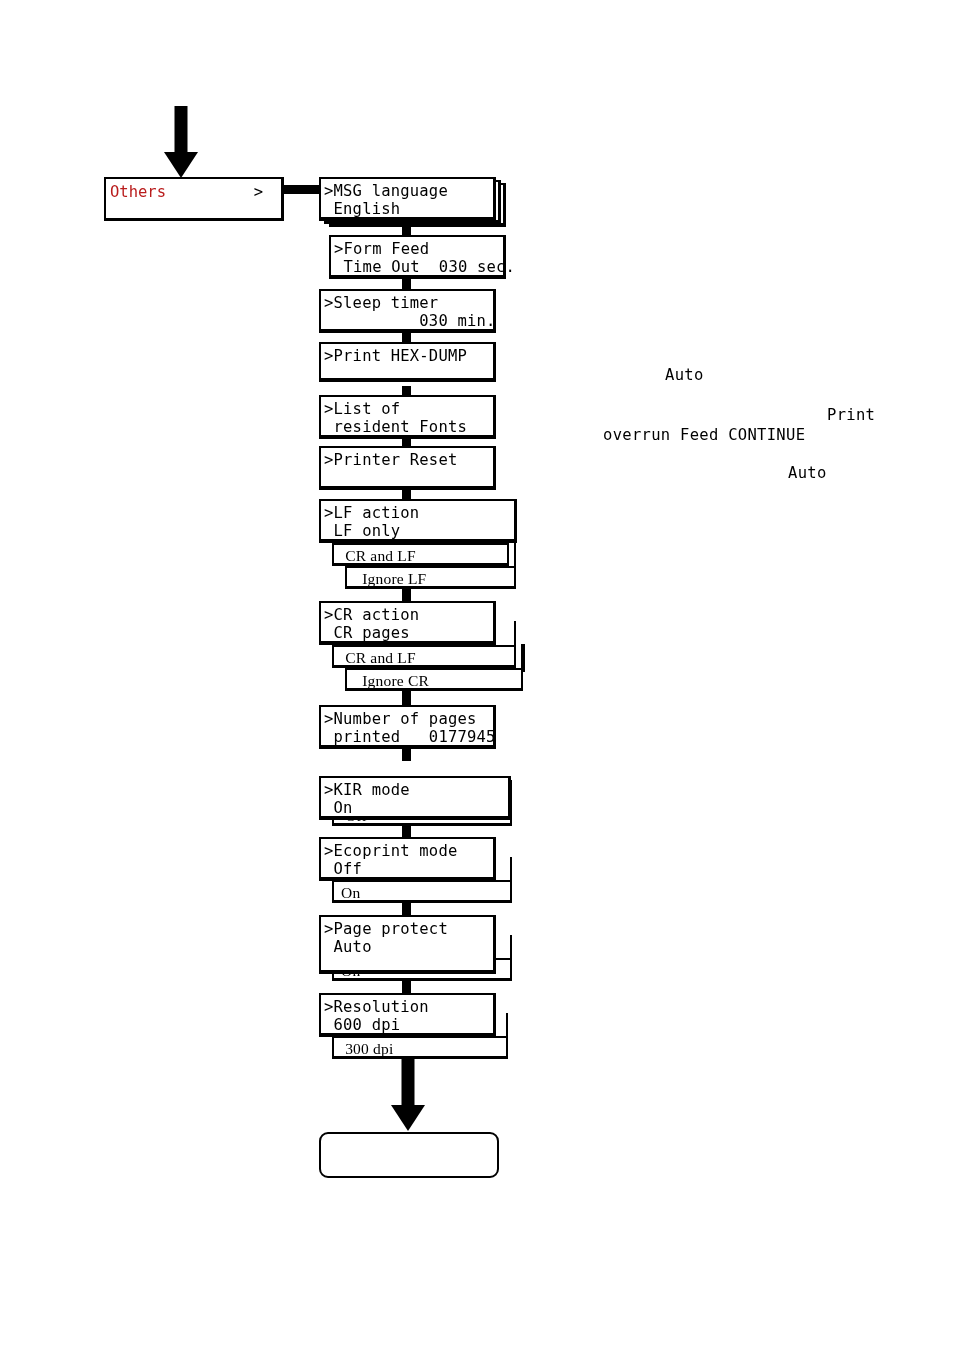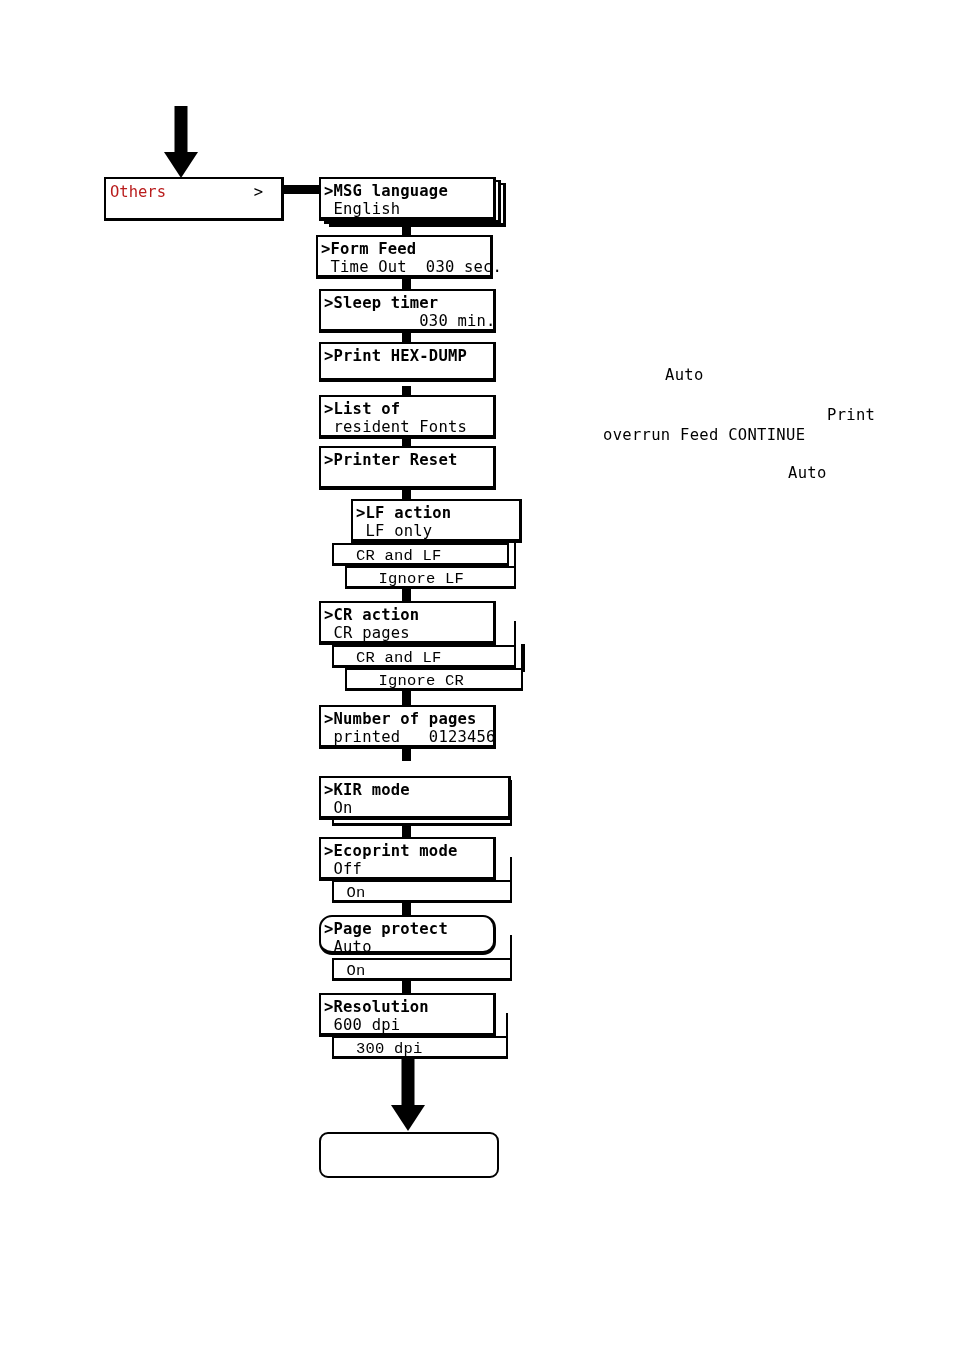--- a/index.html
+++ b/index.html
@@ -8,30 +8,30 @@
        -webkit-font-smoothing:none;}
   .stage{position:absolute;left:0;top:0;width:954px;height:1348px;overflow:hidden;}
 
   
   .lcd{position:absolute;box-sizing:border-box;background:#ffffff;
        border:2px solid #000;border-right-width:3px;border-bottom-width:4px;
        z-index:20;}
   .lcd .ln{position:absolute;left:3px;white-space:pre;
            font-size:15.5px;letter-spacing:0.2px;color:#000;
            font-family:"DejaVu Sans Mono","Liberation Mono",monospace;}
-  .lcd .ln1{top:3px;font-weight:bold;}
+  .lcd .ln1{top:3px;}
   .lcd .ln2{top:21px;}
 
   
   .sub{position:absolute;box-sizing:border-box;background:#ffffff;
        border:2px solid #000;border-right-width:2px;border-bottom-width:3px;
        z-index:15;}
   .sub .ln{position:absolute;left:3px;top:2px;white-space:pre;
            font-size:15.5px;letter-spacing:0.2px;color:#000;
-           font-family:Liberation Mono, monospace;}
+           font-family:Liberation Serif, serif;}
 
   
   .menubox{position:absolute;box-sizing:border-box;background:#fff;
            border:2px solid #000;border-right-width:3px;border-bottom-width:3px;
            z-index:20;}
   .menubox .lbl{position:absolute;left:4px;top:4px;white-space:pre;
                 font-size:15.5px;color:#b91c1c;
                 font-family:"DejaVu Sans Mono","Liberation Mono",monospace;}
   .menubox .arw{position:absolute;right:18px;top:4px;white-space:pre;
                 font-size:15.5px;color:#000;
@@ -87,21 +87,21 @@
   <div class="stack" style="left:329px;top:183px;width:177px;height:44px;"></div>
   <div class="stack" style="left:324px;top:180px;width:177px;height:44px;"></div>
 
   <div class="lcd" style="left:319px;top:177px;width:177px;height:44px;">
     <span class="ln ln1">&gt;MSG language</span>
     <span class="ln ln2"> English</span>
   </div>
 
   <div class="vstub" style="left:402px;top:227px;width:9px;height:10px;"></div>
 
-  <div class="lcd" style="left:316px;top:235px;width:177px;height:44px;">
+  <div class="lcd" style="left:329px;top:235px;width:177px;height:44px;">
     <span class="ln ln1">&gt;Form Feed</span>
     <span class="ln ln2"> Time Out  030 sec.</span>
   </div>
   <div class="vstub" style="left:402px;top:279px;width:9px;height:11px;"></div>
 
   <div class="lcd" style="left:319px;top:289px;width:177px;height:44px;">
     <span class="ln ln1">&gt;Sleep timer</span>
     <span class="ln ln2">          030 min.</span>
   </div>
   <div class="vstub" style="left:402px;top:333px;width:9px;height:11px;"></div>
@@ -117,21 +117,21 @@
     <span class="ln ln2"> resident Fonts</span>
   </div>
   <div class="vstub" style="left:402px;top:439px;width:9px;height:8px;"></div>
 
   <div class="lcd" style="left:319px;top:446px;width:177px;height:44px;">
     <span class="ln ln1">&gt;Printer Reset</span>
     <span class="ln ln2"></span>
   </div>
   <div class="vstub" style="left:402px;top:490px;width:9px;height:10px;"></div>
 
-  <div class="lcd" style="left:319px;top:499px;width:171px;height:44px;margin-left:32px;">
+  <div class="lcd" style="left:319px;top:499px;width:198px;height:44px;">
     <span class="ln ln1">&gt;LF action</span>
     <span class="ln ln2"> LF only</span>
   </div>
   <div class="sub" style="left:332px;top:543px;width:177px;height:23px;">
     <span class="ln">  CR and LF</span>
   </div>
   <div class="sub" style="left:345px;top:566px;width:171px;height:23px;">
     <span class="ln">   Ignore LF</span>
   </div>
   <div class="vstub" style="left:402px;top:589px;width:9px;height:13px;"></div>
@@ -143,21 +143,21 @@
   <div class="sub" style="left:332px;top:645px;width:184px;height:23px;">
     <span class="ln">  CR and LF</span>
   </div>
   <div class="sub" style="left:345px;top:668px;width:178px;height:23px;text-align:center;">
     <span class="ln">   Ignore CR</span>
   </div>
   <div class="vstub" style="left:402px;top:691px;width:9px;height:14px;"></div>
 
   <div class="lcd" style="left:319px;top:705px;width:177px;height:44px;">
     <span class="ln ln1">&gt;Number of pages</span>
-    <span class="ln ln2"> printed   0123456</span>
+    <span class="ln ln2"> printed   0177945</span>
   </div>
   <div class="vstub" style="left:402px;top:749px;width:9px;height:12px;"></div>
 
   <div class="lcd" style="left:319px;top:776px;width:192px;height:44px;padding-left:23px;">
     <span class="ln ln1">&gt;KIR mode</span>
     <span class="ln ln2"> On</span>
   </div>
   <div class="sub" style="left:332px;top:803px;width:180px;height:23px;">
     <span class="ln">  Off</span>
   </div>
@@ -165,21 +165,21 @@
 
   <div class="lcd" style="left:319px;top:837px;width:177px;height:44px;">
     <span class="ln ln1">&gt;Ecoprint mode</span>
     <span class="ln ln2"> Off</span>
   </div>
   <div class="sub" style="left:332px;top:880px;width:180px;height:23px;">
     <span class="ln"> On</span>
   </div>
   <div class="vstub" style="left:402px;top:903px;width:9px;height:13px;"></div>
 
-  <div class="lcd" style="left:319px;top:915px;width:177px;height:40px;border-radius:13px;">
+  <div class="lcd" style="left:319px;top:915px;width:177px;height:59px;">
     <span class="ln ln1">&gt;Page protect</span>
     <span class="ln ln2"> Auto</span>
   </div>
   <div class="sub" style="left:332px;top:958px;width:180px;height:23px;">
     <span class="ln"> On</span>
   </div>
   <div class="vstub" style="left:402px;top:981px;width:9px;height:13px;"></div>
 
   <div class="lcd" style="left:319px;top:993px;width:177px;height:44px;">
     <span class="ln ln1">&gt;Resolution</span>

